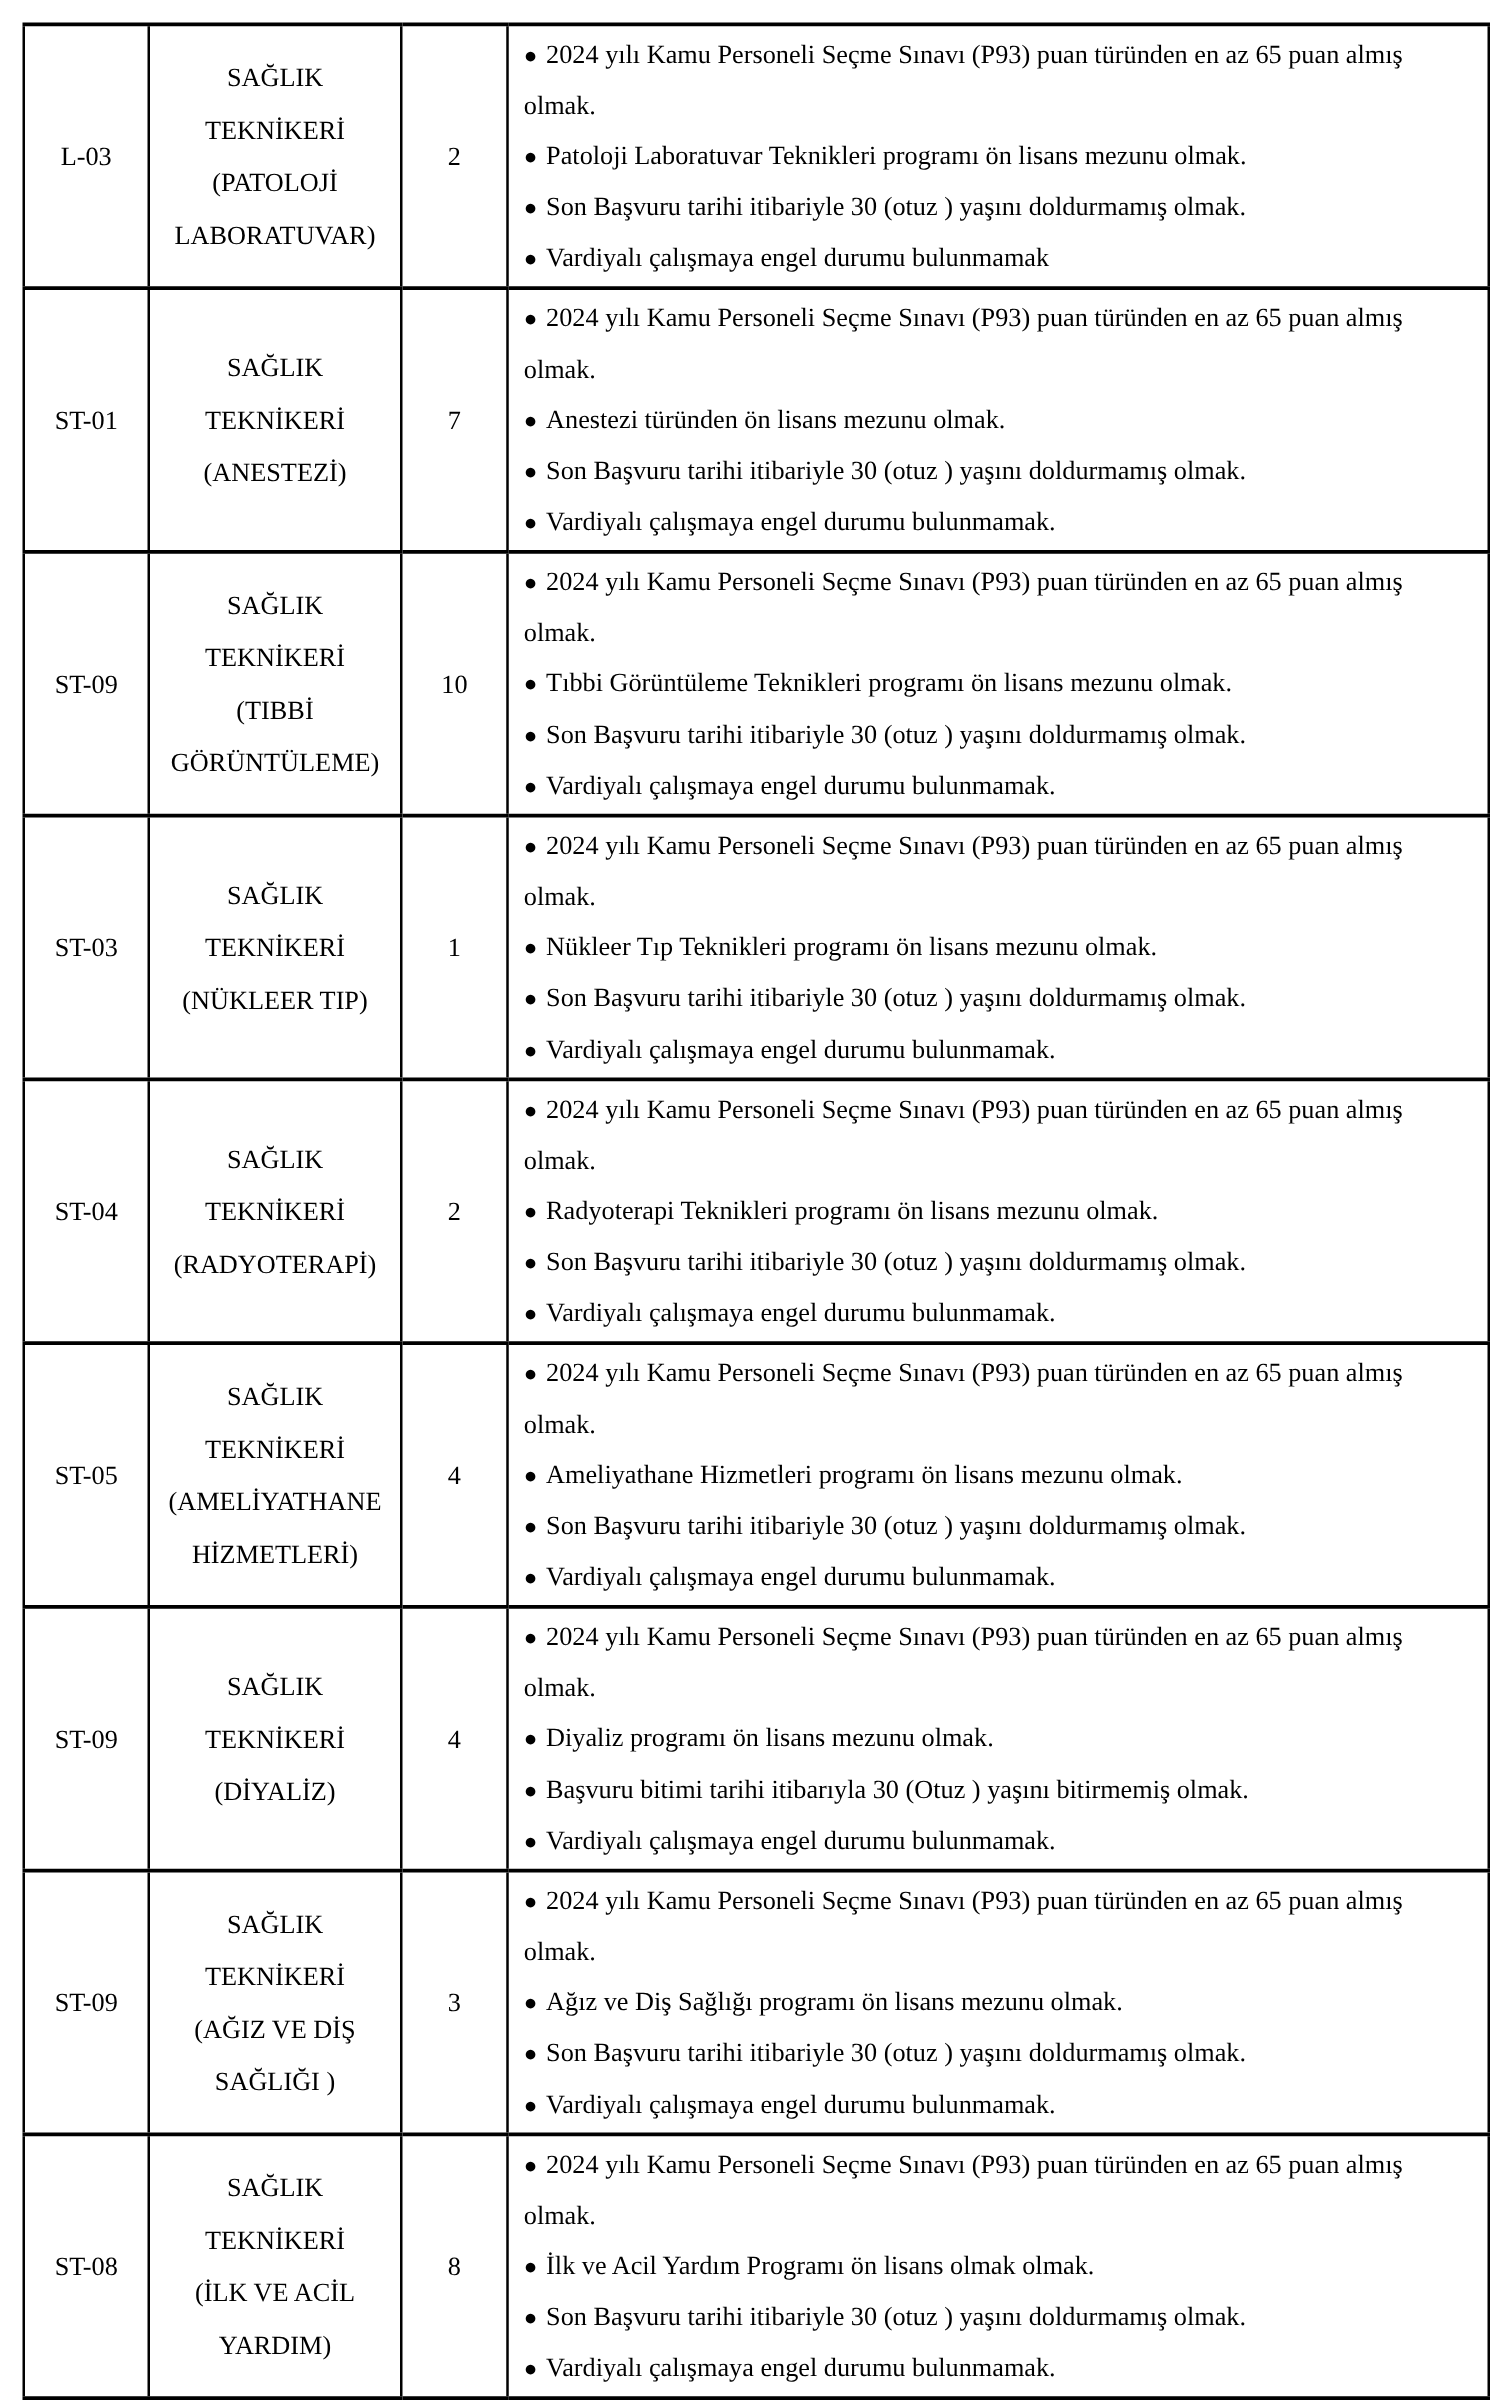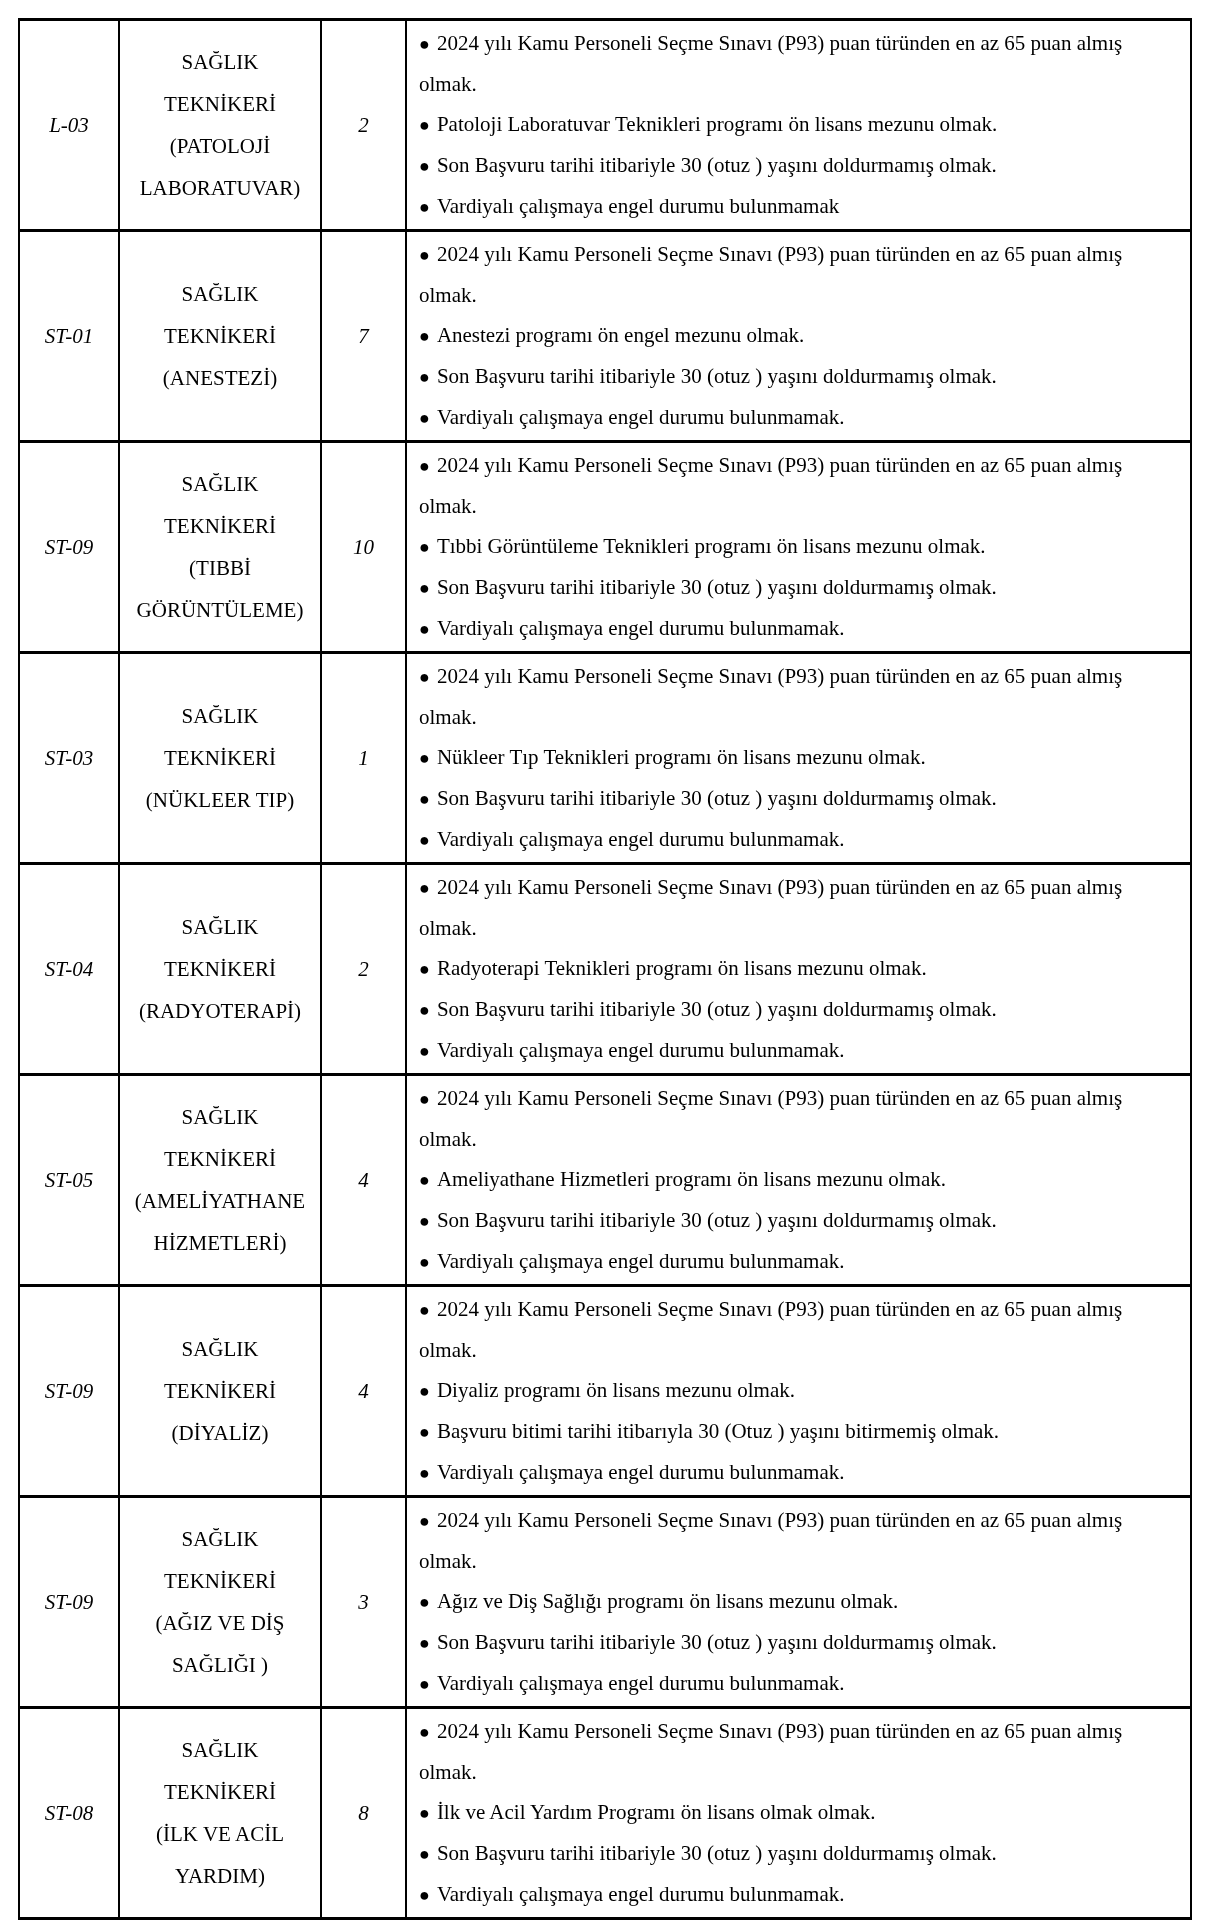--- a/index.html
+++ b/index.html
@@ -32,21 +32,20 @@
     vertical-align: middle;
     font-size: 21px;
   }
   col.c-code  { width: 100px; }
   col.c-title { width: 202px; }
   col.c-count { width: 85px;  }
   col.c-reqs  { width: 785px; }
   td.code, td.count {
     text-align: center;
     line-height: 26px;
-    font-style: italic;
   }
   td.title {
     text-align: center;
     line-height: 42px;
     white-space: pre-line;
     padding: 0 6px;
   }
   td.reqs {
     padding: 2px 16px 2px 12px;
   }
@@ -88,21 +87,21 @@
         </td>
       </tr>
 
       <tr class="row">
         <td class="code">ST-01</td>
         <td class="title">SAĞLIK TEKNİKERİ
 (ANESTEZİ)</td>
         <td class="count">7</td>
         <td class="reqs">
           <p class="req"><span class="bullet">●</span><span>2024 yılı Kamu Personeli Seçme Sınavı (P93) puan türünden en az 65 puan almış olmak.</span></p>
-          <p class="req"><span class="bullet">●</span><span>Anestezi programı ön engel mezunu olmak.</span></p>
+          <p class="req"><span class="bullet">●</span><span>Anestezi türünden ön lisans mezunu olmak.</span></p>
           <p class="req"><span class="bullet">●</span><span>Son Başvuru tarihi itibariyle 30 (otuz ) yaşını doldurmamış olmak.</span></p>
           <p class="req"><span class="bullet">●</span><span>Vardiyalı çalışmaya engel durumu bulunmamak.</span></p>
         </td>
       </tr>
 
       <tr class="row">
         <td class="code">ST-09</td>
         <td class="title">SAĞLIK TEKNİKERİ
 (TIBBİ
 GÖRÜNTÜLEME)</td>

